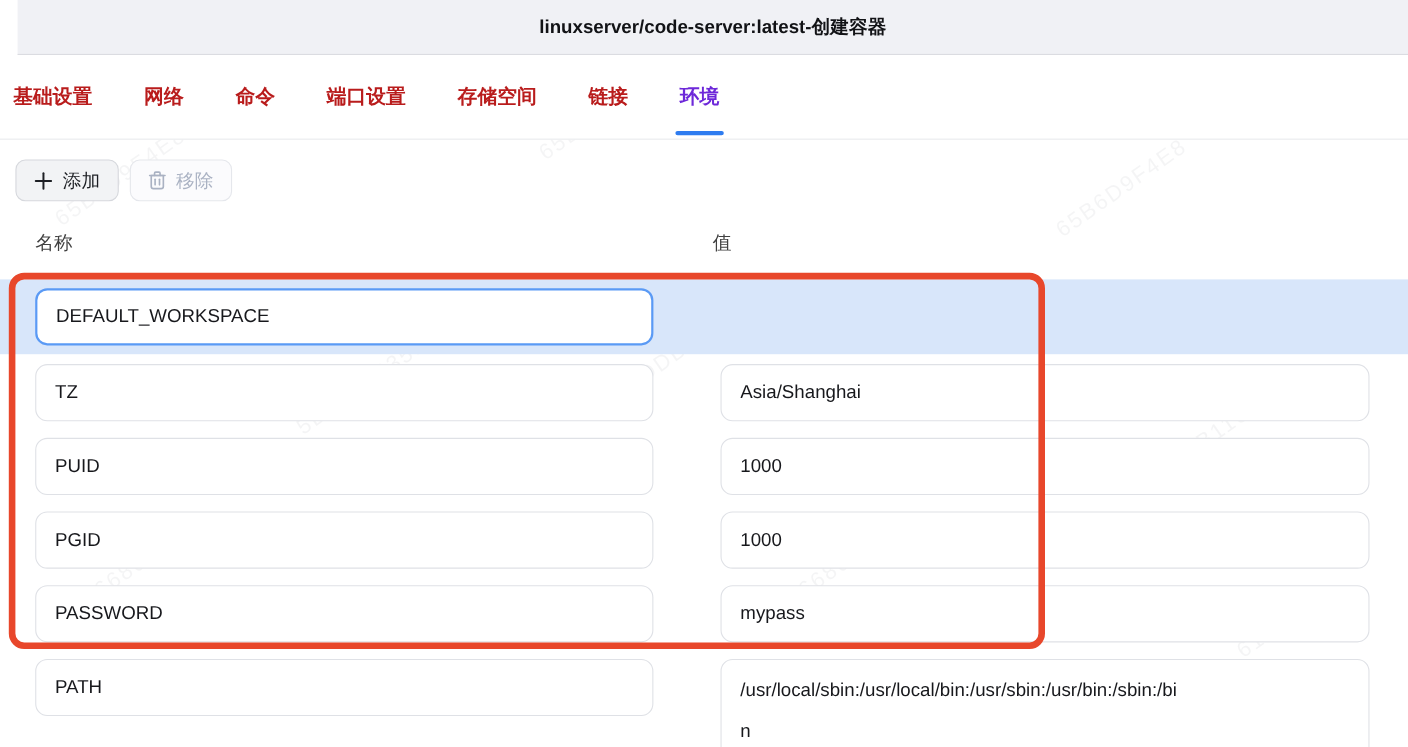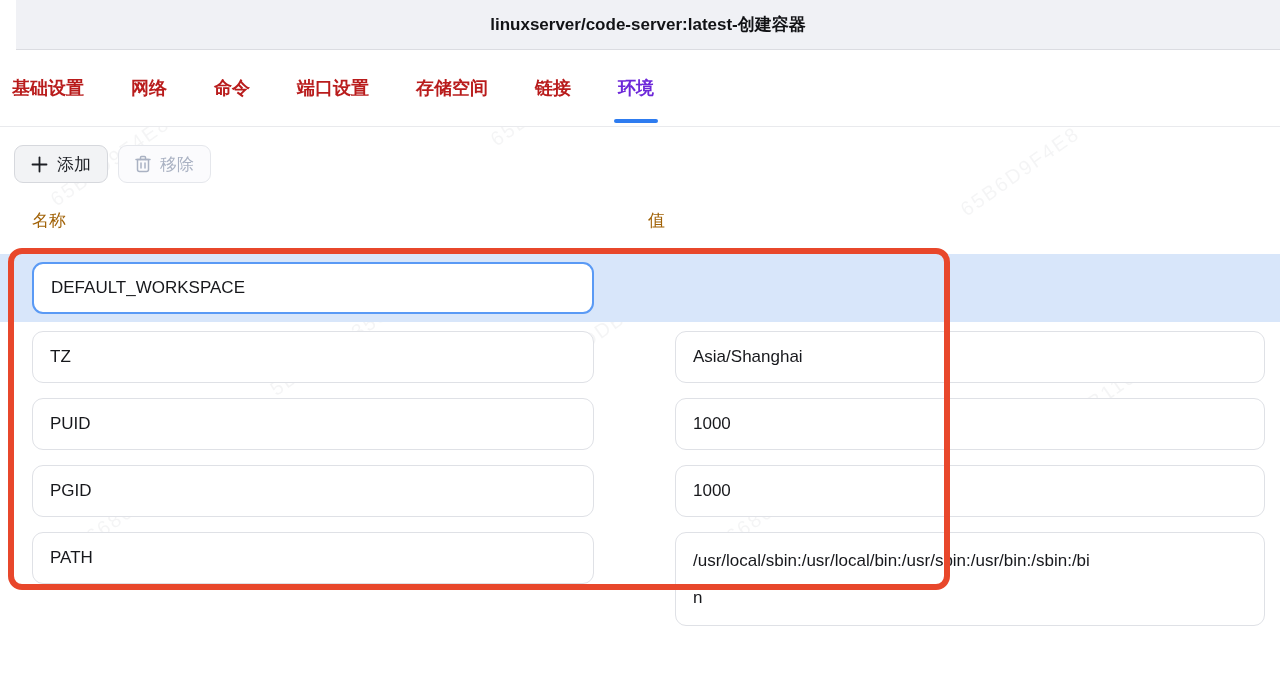--- a/index.html
+++ b/index.html
@@ -40,27 +40,27 @@
   
   .toolbar { display:flex; gap:10px; padding:18px 14px 0 14px; }
   .btn { display:flex; align-items:center; gap:9px; height:38px; padding:0 16px;
     border-radius:9px; font-size:17px; cursor:pointer; }
   .btn-add { background:#f2f3f5; border:1px solid #d6d8dd; color:#1d1f24; }
   .btn-remove { background:#fbfbfd; border:1px solid #e5e7ec; color:#aab2c3; cursor:default; }
   .btn svg { display:block; }
 
   
   .col-headers { position:relative; height:20px; margin-top:26px; }
-  .col-headers .col-label { position:absolute; top:0; font-size:17px; color:#a16207; }
+  .col-headers .col-label { position:absolute; top:0; font-size:17px; color:#404040; }
   .col-headers .col-name  { left:32px; }
   .col-headers .col-value { left:648px; }
 
   
   .rows { margin-top:25px; }
-  .env-row { display:flex; gap:81px; padding-left:32px; margin-bottom:15px; }
+  .env-row { display:flex; gap:61px; padding-left:32px; margin-bottom:15px; }
   .row-highlight { background:#d8e6fa; padding:8px 0; margin:0 0 9px 0; }
   .row-highlight .env-row { margin-bottom:0; }
   .field { width:562px; height:52px; border:1px solid #dfe1e6; border-radius:11px;
     background:#ffffff; font-size:17px; color:#17181c; padding:0 17px;
     font-family:"Liberation Sans","DejaVu Sans",sans-serif; outline:none; }
   .field.value-col { width:590px; }
   .field.focused { border:2px solid #5a9af5; }
   .row-path { margin-top:7px; align-items:flex-start; }
   .field-multiline { width:590px; min-height:90px; height:auto; padding:9px 17px;
     line-height:37px; font-size:17px; }
@@ -148,20 +148,24 @@
       <div class="env-row">
         <input class="field" value="PUID" style="">
         <input class="field value-col" value="1000" style="">
       </div>
 
       <div class="env-row">
         <input class="field" value="PGID" style="">
         <input class="field value-col" value="1000" style="">
       </div>
 
+      <div class="env-row">
+        <input class="field" value="PASSWORD" style="">
+        <input class="field value-col" value="mypass" style="">
+      </div>
 
       <div class="env-row row-path">
         <input class="field" value="PATH" style="">
         <div class="field field-multiline">
           <span class="wrapbox">/usr/local/sbin:/usr/local/bin:/usr/sbin:/usr/bin:/sbin:/bin</span>
         </div>
       </div>
 
     </div>
 

